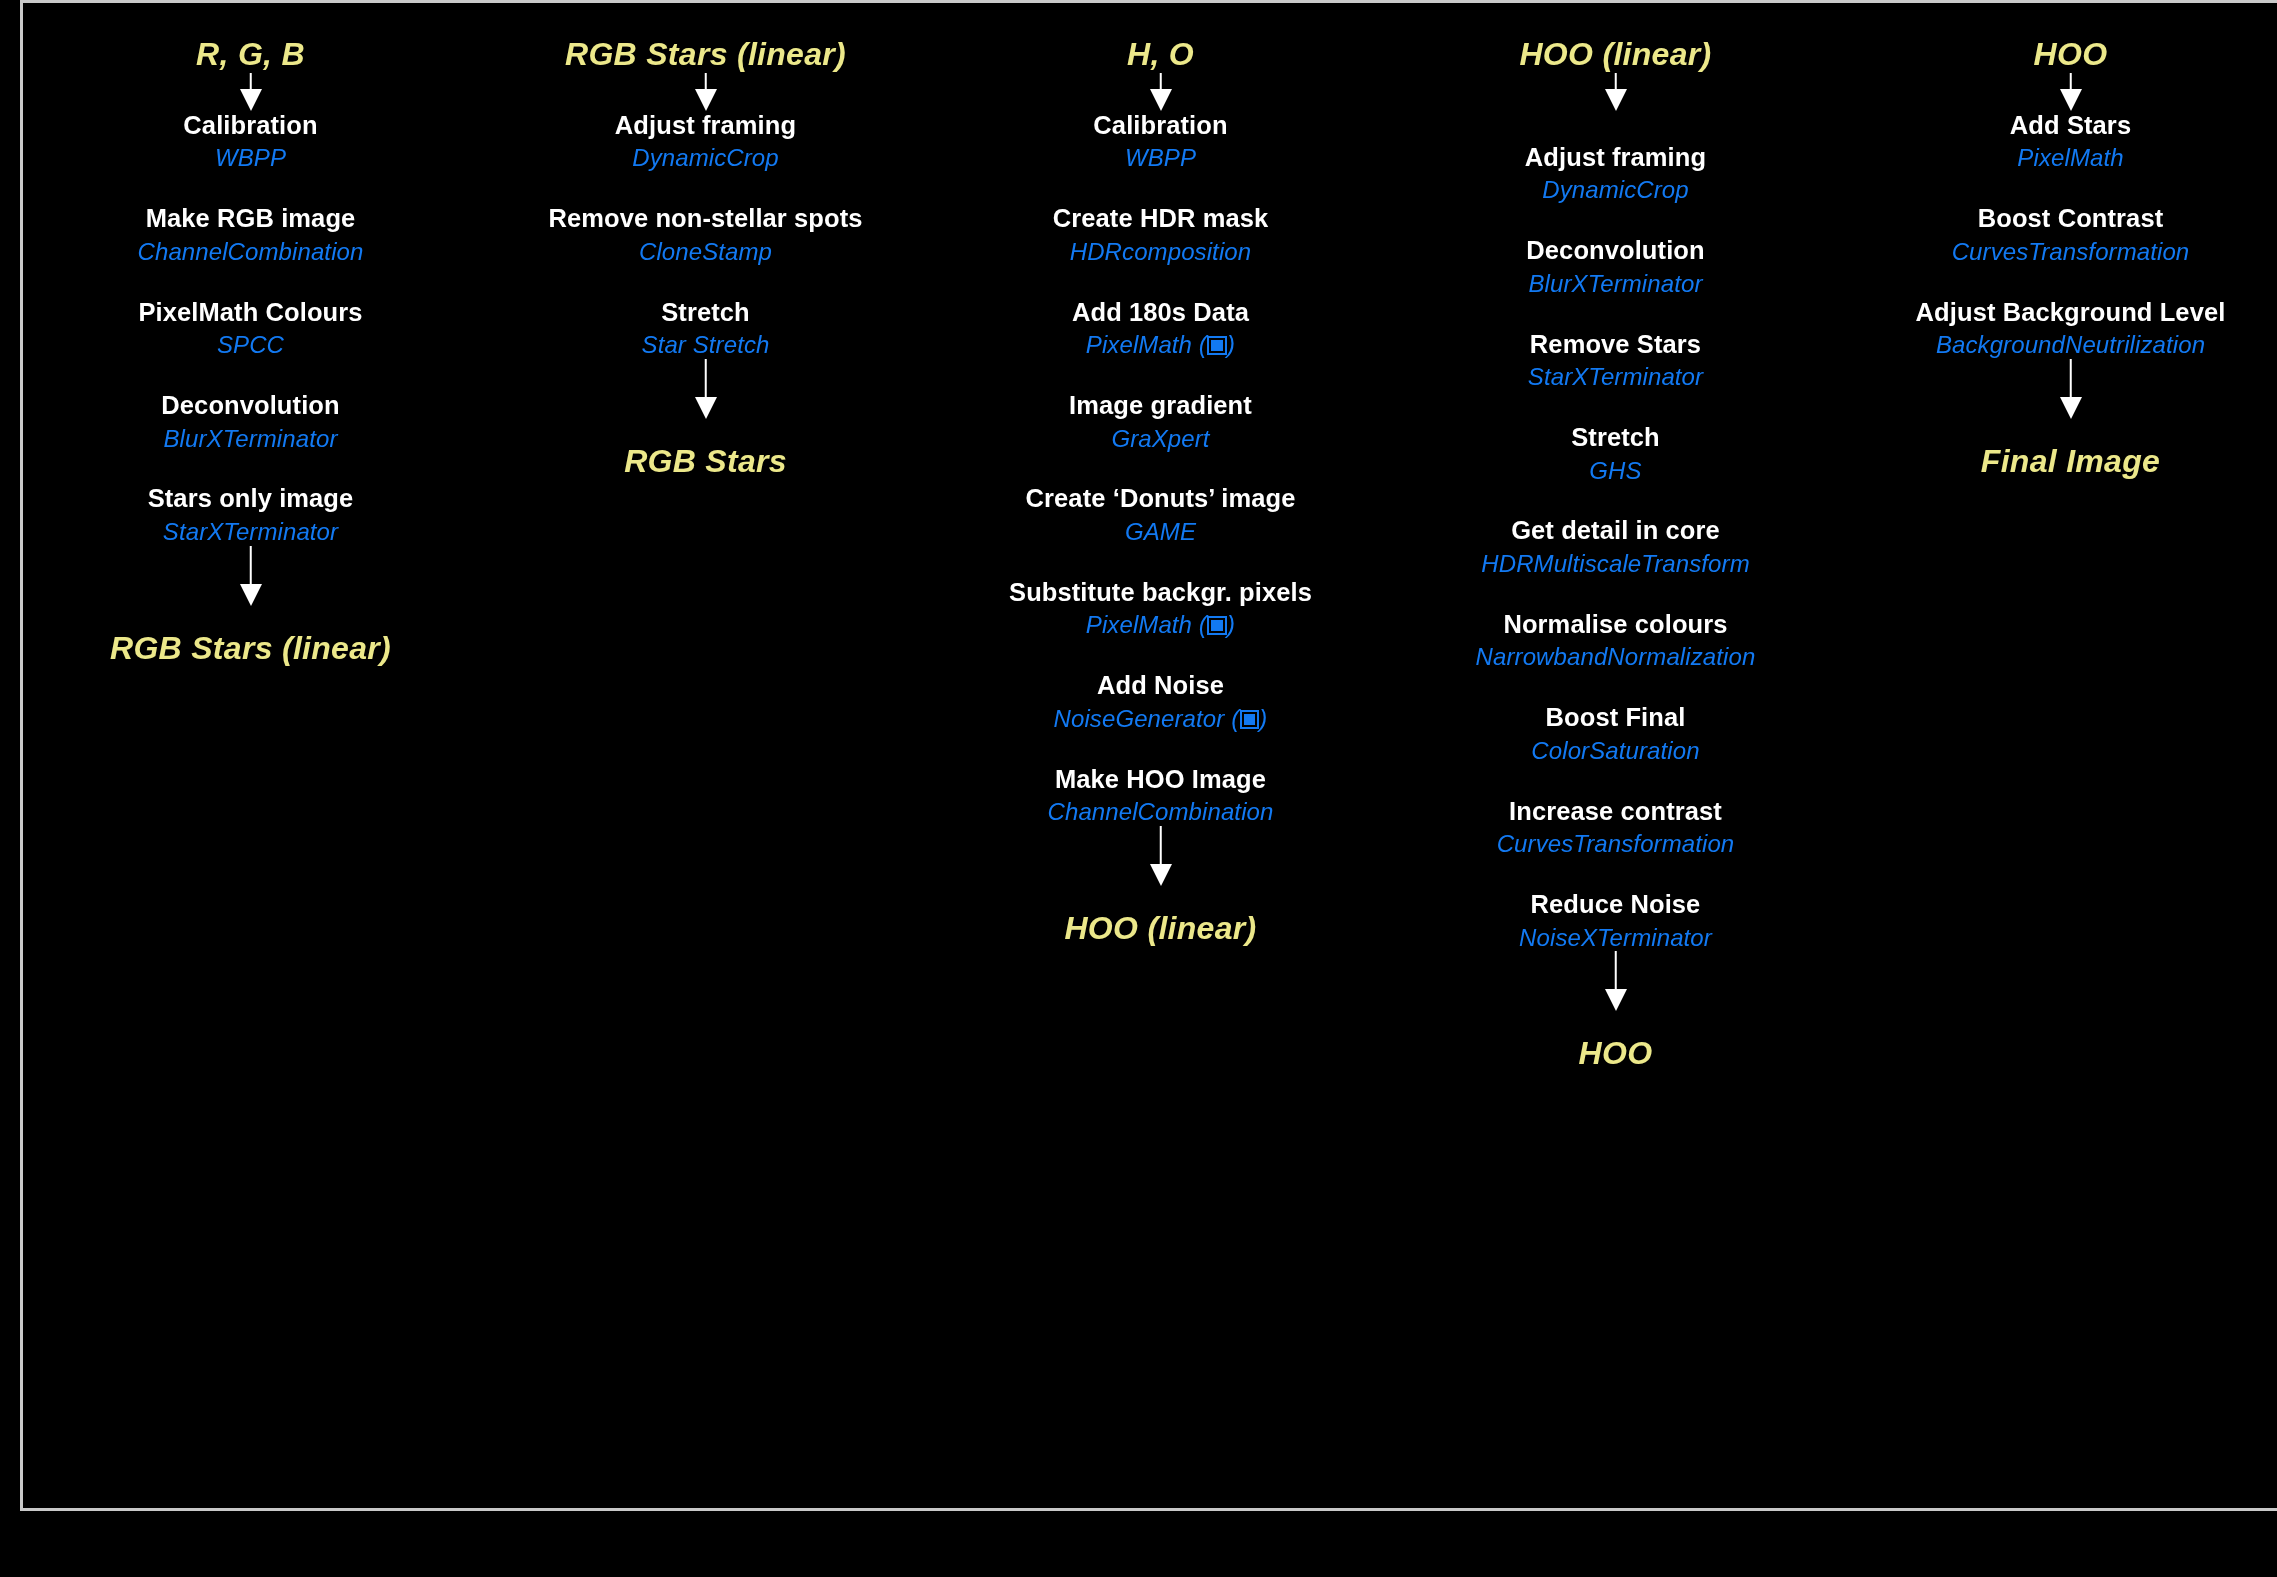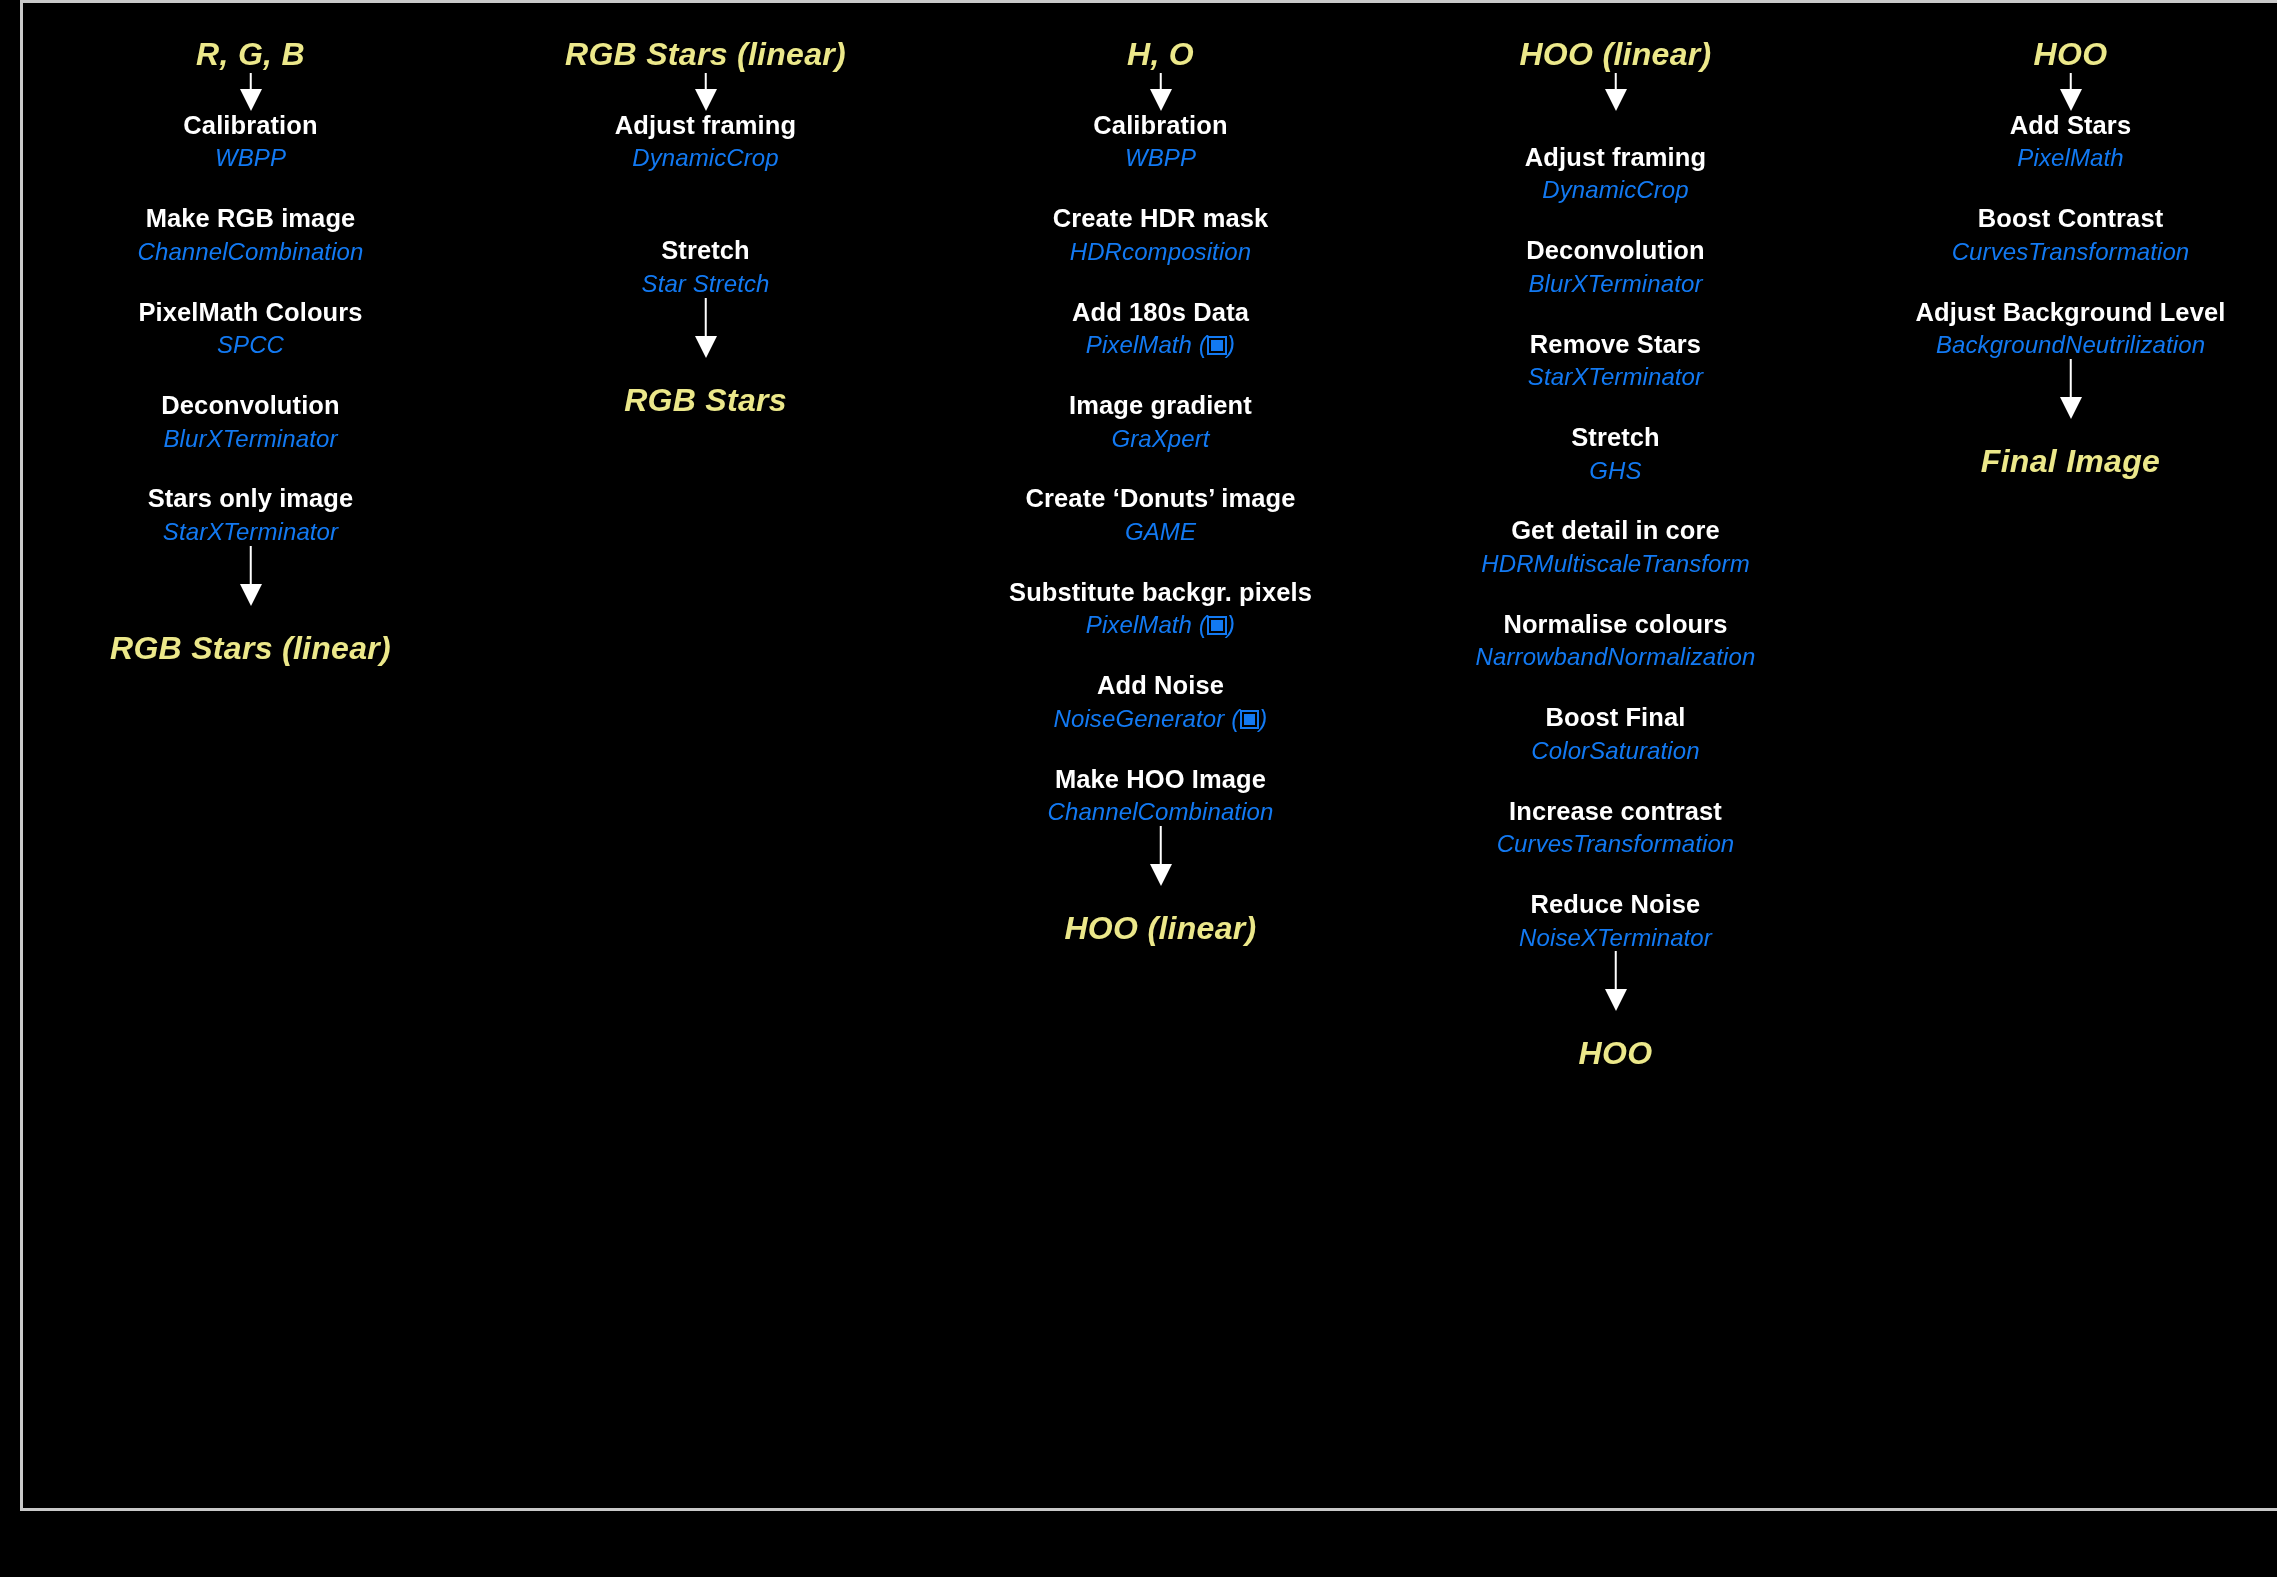--- a/index.html
+++ b/index.html
@@ -176,20 +176,24 @@
       <div class="state-label">RGB Stars (linear)</div>
       <div class="arrow short">
           <span class="shaft"></span>
           <span class="head"></span>
         </div>
       <div class="step">
         <div class="step-action">Adjust framing</div>
         <div class="step-tool">DynamicCrop</div>
       </div>
       <div class="gap-md"></div>
+      <div class="step">
+        <div class="step-action">Remove non-stellar spots</div>
+        <div class="step-tool">CloneStamp</div>
+      </div>
       <div class="gap-md"></div>
       <div class="step">
         <div class="step-action">Stretch</div>
         <div class="step-tool">Star Stretch</div>
       </div>
       <div class="arrow long">
           <span class="shaft"></span>
           <span class="head"></span>
         </div>
       <div class="gap-sm"></div>

